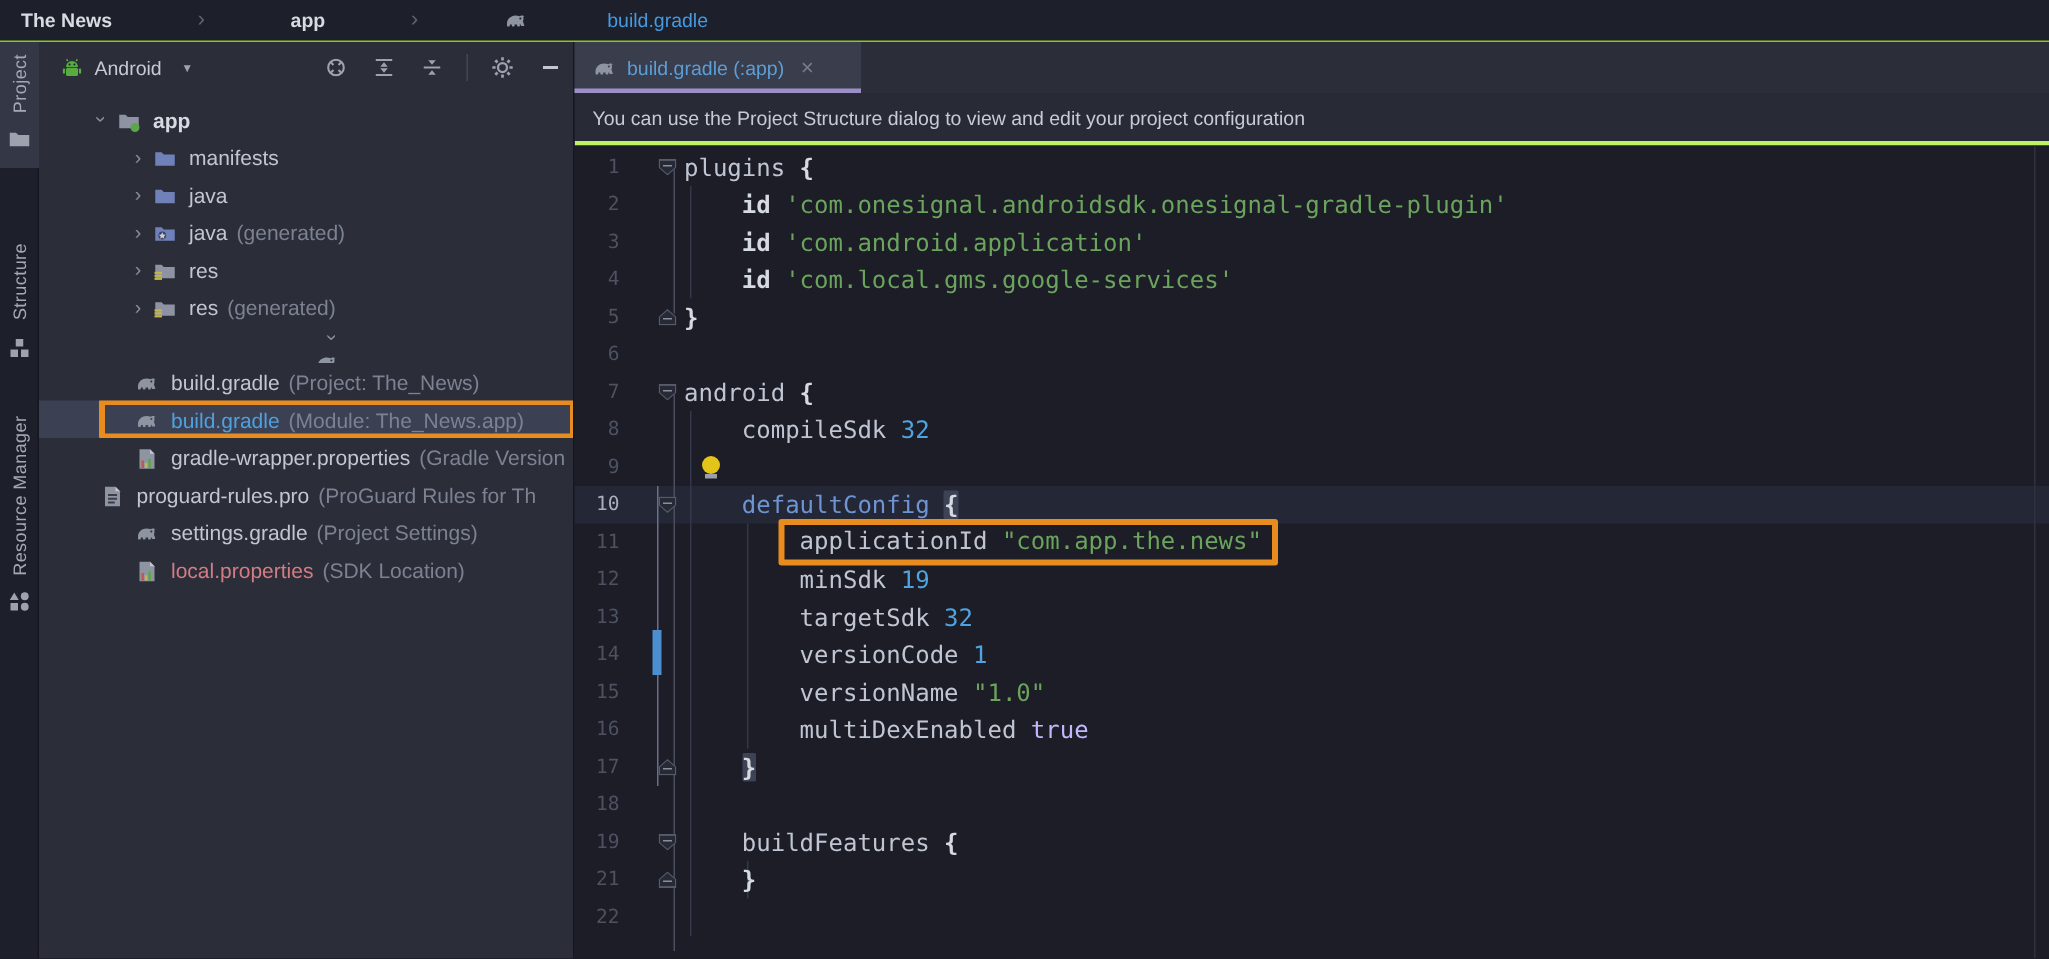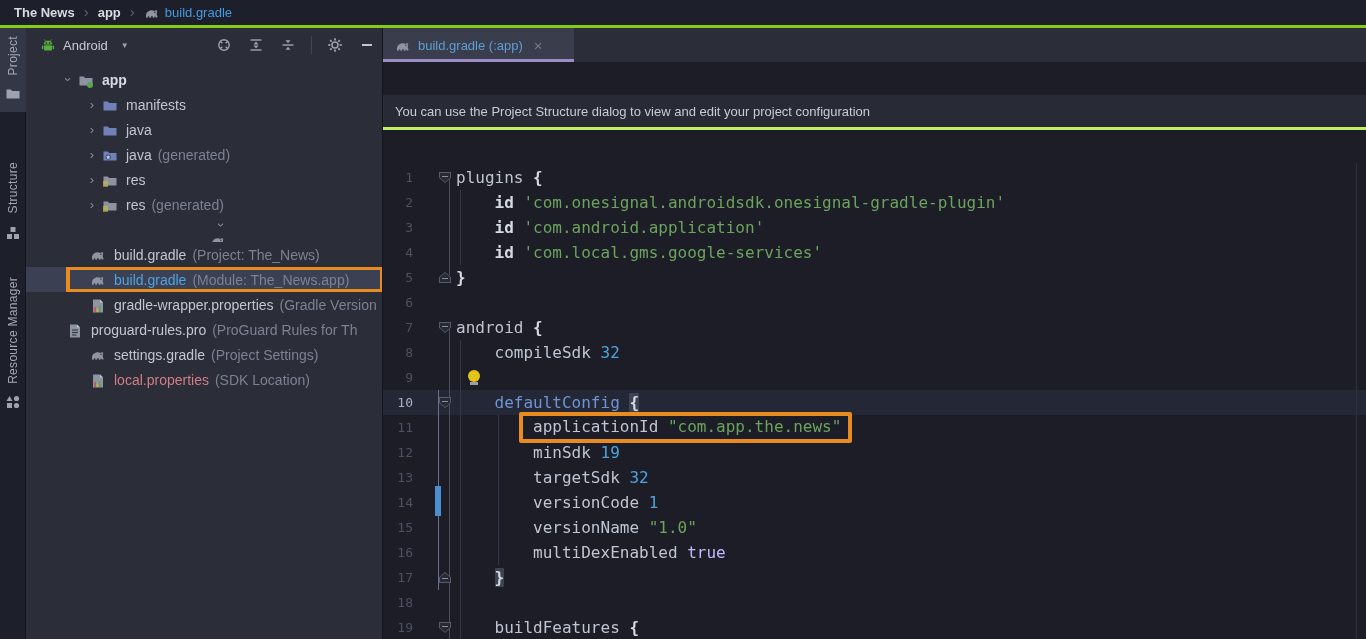--- a/index.html
+++ b/index.html
@@ -1,22 +1,22 @@
 <!DOCTYPE html>
 <html><head>
 <meta charset="utf-8">
 <style>
   * { margin:0; padding:0; box-sizing:border-box; }
   html,body { width:1366px; height:639px; overflow:hidden; background:#1C1D26;
     font-family:"Liberation Sans", sans-serif; }
   .screen { width:1366px; height:639px; display:flex; flex-direction:column; }
 
   
-  .topbar { height:28px; background:#1D1F2A; border-bottom:3px solid #84cc16;
-    display:flex; align-items:center; padding-left:14px; flex:0 0 28px; }
+  .topbar { height:28px; background:#1D1F2A; border-bottom:1px solid #84cc16;
+    display:flex; align-items:center; padding-left:14px; flex:0 0 28px;gap:48px; }
   .crumb { font-size:13px; font-weight:bold; color:#D8DBE2; }
   .crumb-sep { color:#5E6371; font-size:15px; margin:0 9px; font-weight:normal; transform:translateY(-1px); }
   .crumb-file { font-size:13px; color:#459AE0; margin-left:5px; }
   .icon16 { width:16px; height:16px; display:inline-block; vertical-align:middle; }
 
   .main { flex:1; display:flex; min-height:0; }
 
   
   .leftbar { width:26px; background:#1D1F2A; border-right:1px solid #15161E;
     display:flex; flex-direction:column; align-items:center; flex:0 0 26px; }
@@ -45,21 +45,21 @@
   .ticonbox { width:18px; height:16px; margin:0 6px 0 2px; flex:0 0 18px; position:relative; }
   .tlabel { }
   .tlabel.bold { font-weight:bold; color:#D6DAE2; }
   .tlabel.blue { color:#4EA1DE; }
   .tlabel.pink { color:#D27D84; }
   .thint { color:#7C8291; margin-left:6px; }
   .obox-row { position:absolute; left:40px; right:-2px; top:-1px; bottom:-1px;
     border:4px solid #E98C1F; border-radius:2px; pointer-events:none; }
 
   
-  .editor { flex:1; display:flex; flex-direction:column; min-width:0; background:#1C1D26;gap:33px; }
+  .editor { flex:1; display:flex; flex-direction:column; min-width:0; background:#1C1D26; }
   .tabbar { height:34px; background:#2B2D39; display:flex; align-items:flex-end; flex:0 0 34px; }
   .etab { height:34px; background:#3A3D4C; display:flex; align-items:center; gap:7px;
     padding:0 10px 0 12px; position:relative; cursor:pointer; min-width:191px; }
   .etab::after { content:""; position:absolute; left:0; right:0; bottom:0; height:3px; background:#9C8FC8; }
   .etab-title { color:#5C9ED6; font-size:13px; }
   .etab-close { color:#767B87; font-size:15px; margin-left:4px; cursor:pointer; line-height:1; }
 
   .banner { height:35px; background:#282A36; border-bottom:3px solid #bef264;
     display:flex; align-items:center; padding-left:12px; color:#C8CBD4; font-size:13px; flex:0 0 35px; }
 

